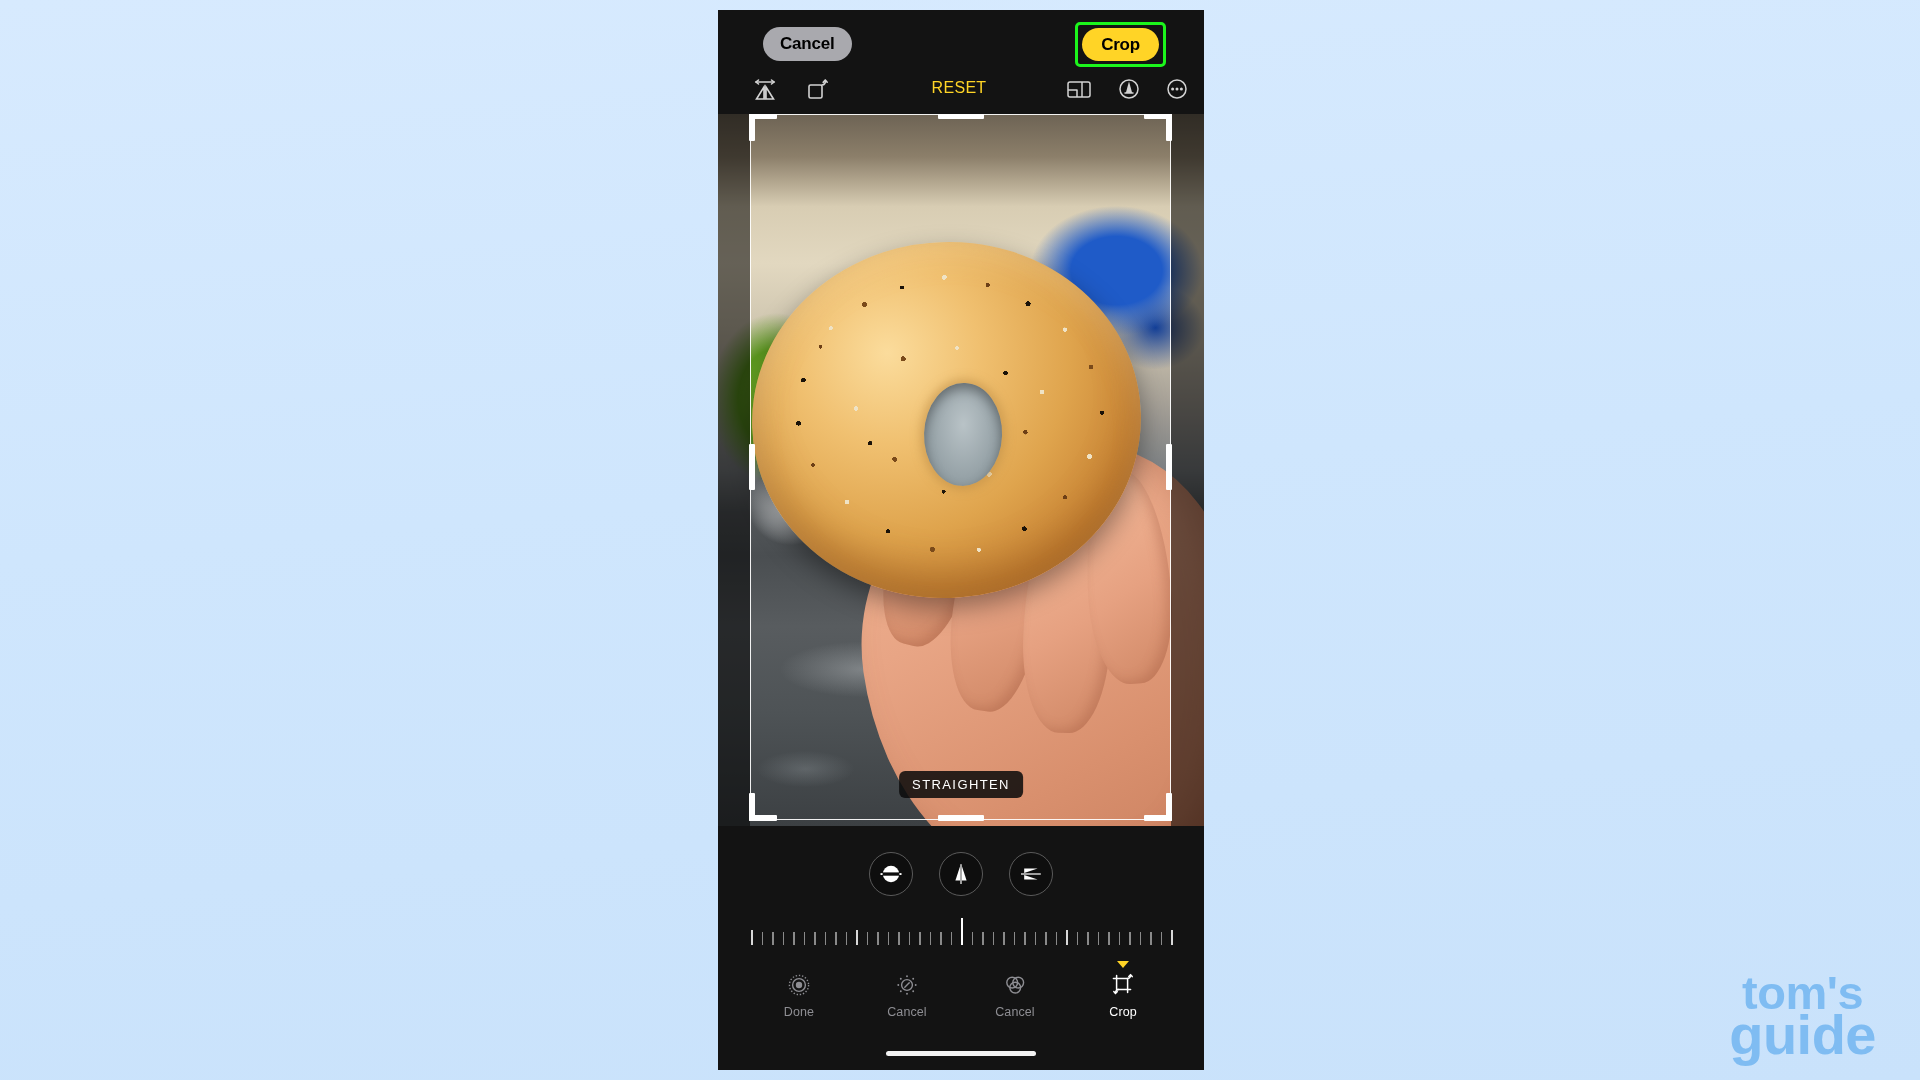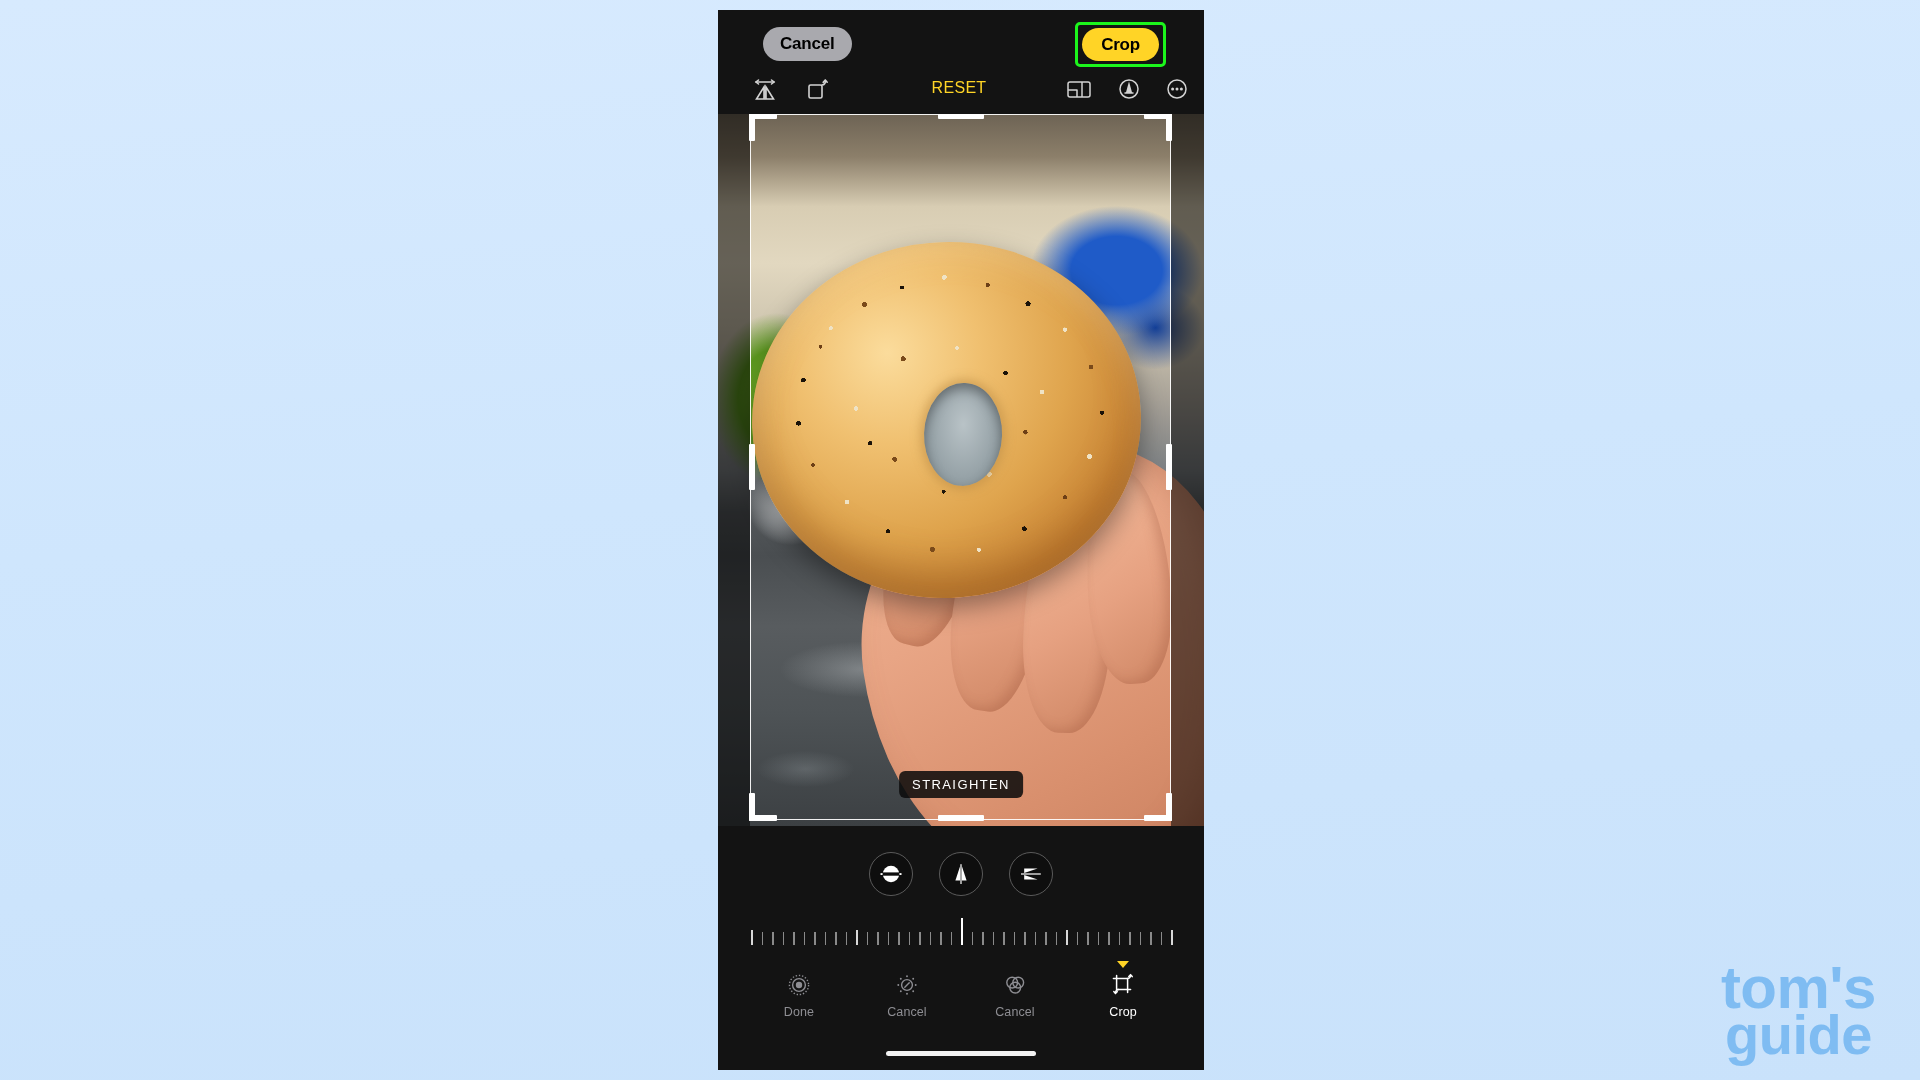--- a/index.html
+++ b/index.html
@@ -22,21 +22,21 @@
     position: absolute;
     right: 44px;
     bottom: 22px;
     text-align: center;
     line-height: 0.82;
     color: #7fbcf2;
     font-weight: 800;
     letter-spacing: -0.5px;
     user-select: none;
   }
-  .watermark .wm-line1 { font-size: 60px; display: block; }
+  .watermark .wm-line1 { font-size: 47px; display: block; }
   .watermark .wm-line2 { font-size: 56px; display: block; }
 
   
   .phone {
     position: absolute;
     left: 718px;
     top: 10px;
     width: 486px;
     height: 1060px;
     background: #131313;

